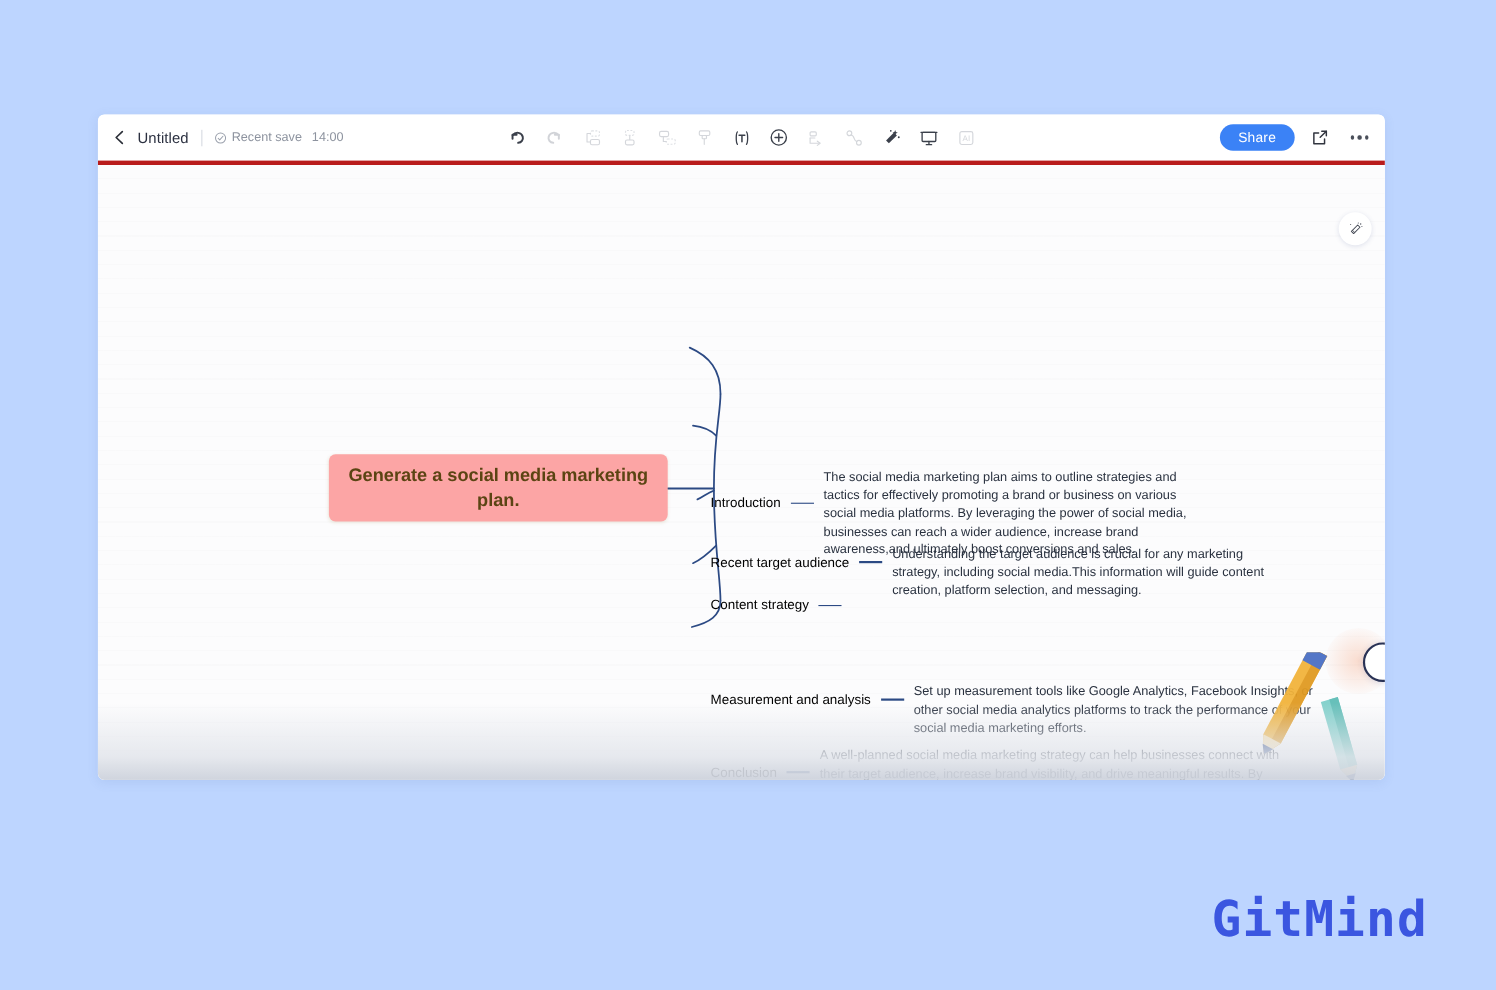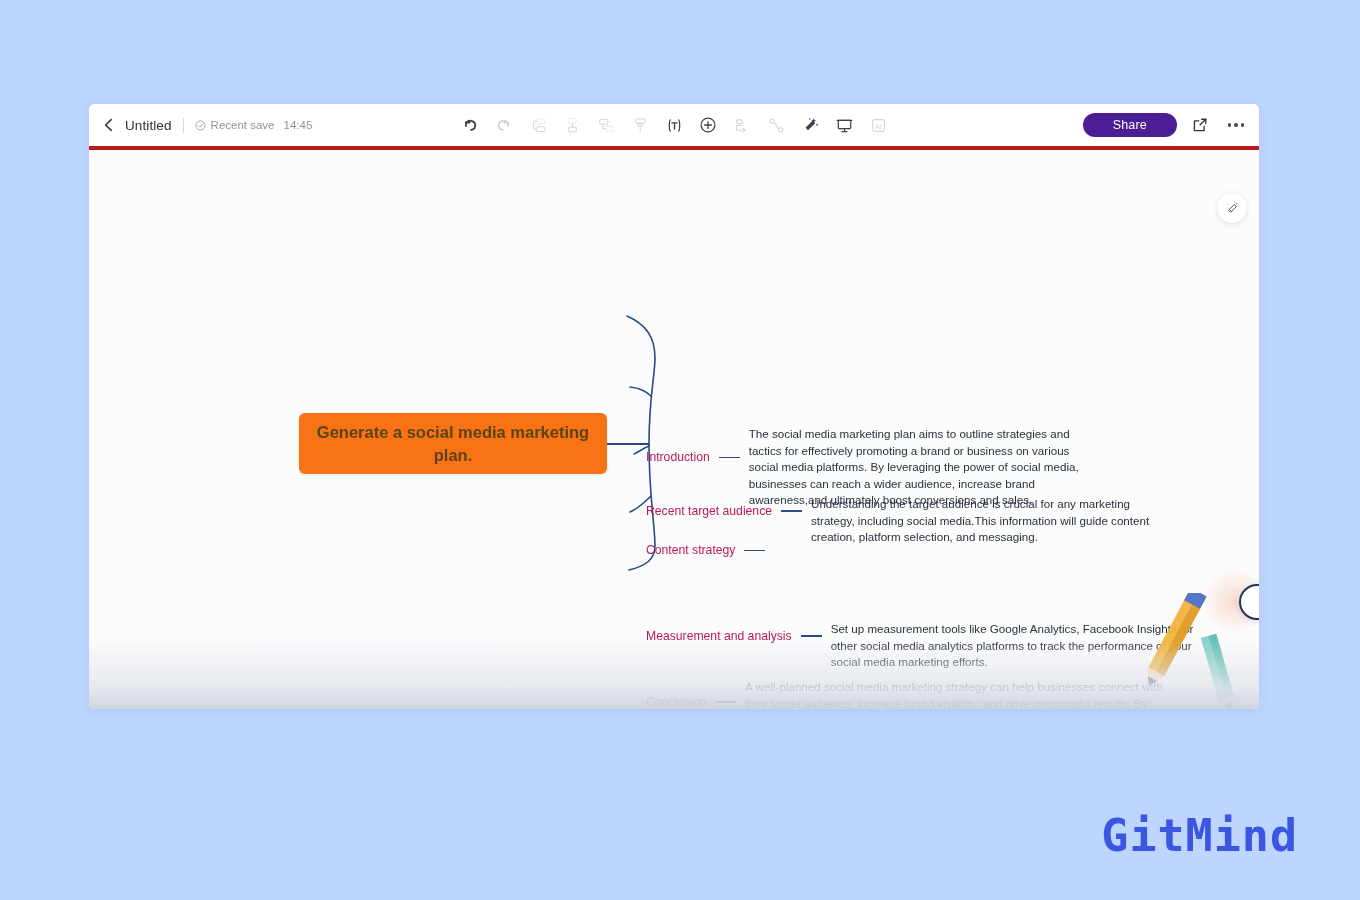--- a/index.html
+++ b/index.html
@@ -118,24 +118,24 @@
   .hdr-right {
     position: absolute;
     right: 10px; top: 0;
     height: 42px;
     display: flex;
     align-items: center;
     gap: 10px;
   }
 
   #share-button {
-    background: #4c1d95;
+    background: #3b82f6;
     color: #ffffff;
     font-size: 12.5px;
-    padding: 6px 30px;
+    padding: 6px 17px;
     border-radius: 15px;
     cursor: pointer;
     line-height: 1;
     font-weight: 400;
     letter-spacing:.2px;
   }
 
   .icon-btn {
     width: 26px; height: 26px;
     display:flex; align-items:center; justify-content:center;
@@ -224,21 +224,21 @@
     inset: 0;
     z-index: 3;
   }
 
   #central-node {
     position: absolute;
     left: 210px;
     top: 267px;
     width: 308px;
     height: 61px;
-    background: #f97316;
+    background: #fca5a5;
     border-radius: 6px;
     display: flex;
     align-items: center;
     justify-content: center;
     text-align: center;
     color: #5b4413;
     font-size: 16.5px;
     font-weight: bold;
     line-height: 1.36;
     padding: 0 14px;
@@ -253,21 +253,21 @@
     width: 1170px; height: 563px;
     pointer-events: none;
   }
 
   .branch {
     position: absolute;
     display: flex;
     align-items: center;
   }
   .branch-label {
-    color: #be185d;
+    color: #000000;
     font-size: 12.2px;
     white-space: nowrap;
     cursor: pointer;
     line-height: 1.2;
   }
   .branch-dash {
     width: 21px;
     height: 1.6px;
     background: #2c4a84;
     margin: 0 9px;
@@ -313,21 +313,21 @@
         <div class="doc-title">Untitled</div>
         <div class="hdr-divider"></div>
         <div class="save-status">
           <span class="save-check">
             <svg width="11" height="11" viewBox="0 0 12 12">
               <circle cx="6" cy="6" r="5" fill="none" stroke="#9aa0ac" stroke-width="1"></circle>
               <path d="M3.6 6.2 L5.2 7.8 L8.4 4.2" fill="none" stroke="#9aa0ac" stroke-width="1" stroke-linecap="round" stroke-linejoin="round"></path>
             </svg>
           </span>
           <span>Recent save</span>
-          <span class="save-time">14:45</span>
+          <span class="save-time">14:00</span>
         </div>
       </div>
 
       <div class="hdr-center">
         <div class="tool-group">
 
           <div class="tool-btn active">
             <svg width="18" height="18" viewBox="0 0 20 20">
               <path d="M5.5 7.2 L5.5 11.2 M5.5 7.2 L9.6 7.2" fill="none" stroke="#3b404b" stroke-width="2" stroke-linecap="round" stroke-linejoin="round"></path>
               <path d="M5.6 7.6 C8.6 4.0 14.6 4.6 15.8 9.2 C16.6 12.4 14.4 15.2 11.2 15.4" fill="none" stroke="#3b404b" stroke-width="2" stroke-linecap="round"></path>

